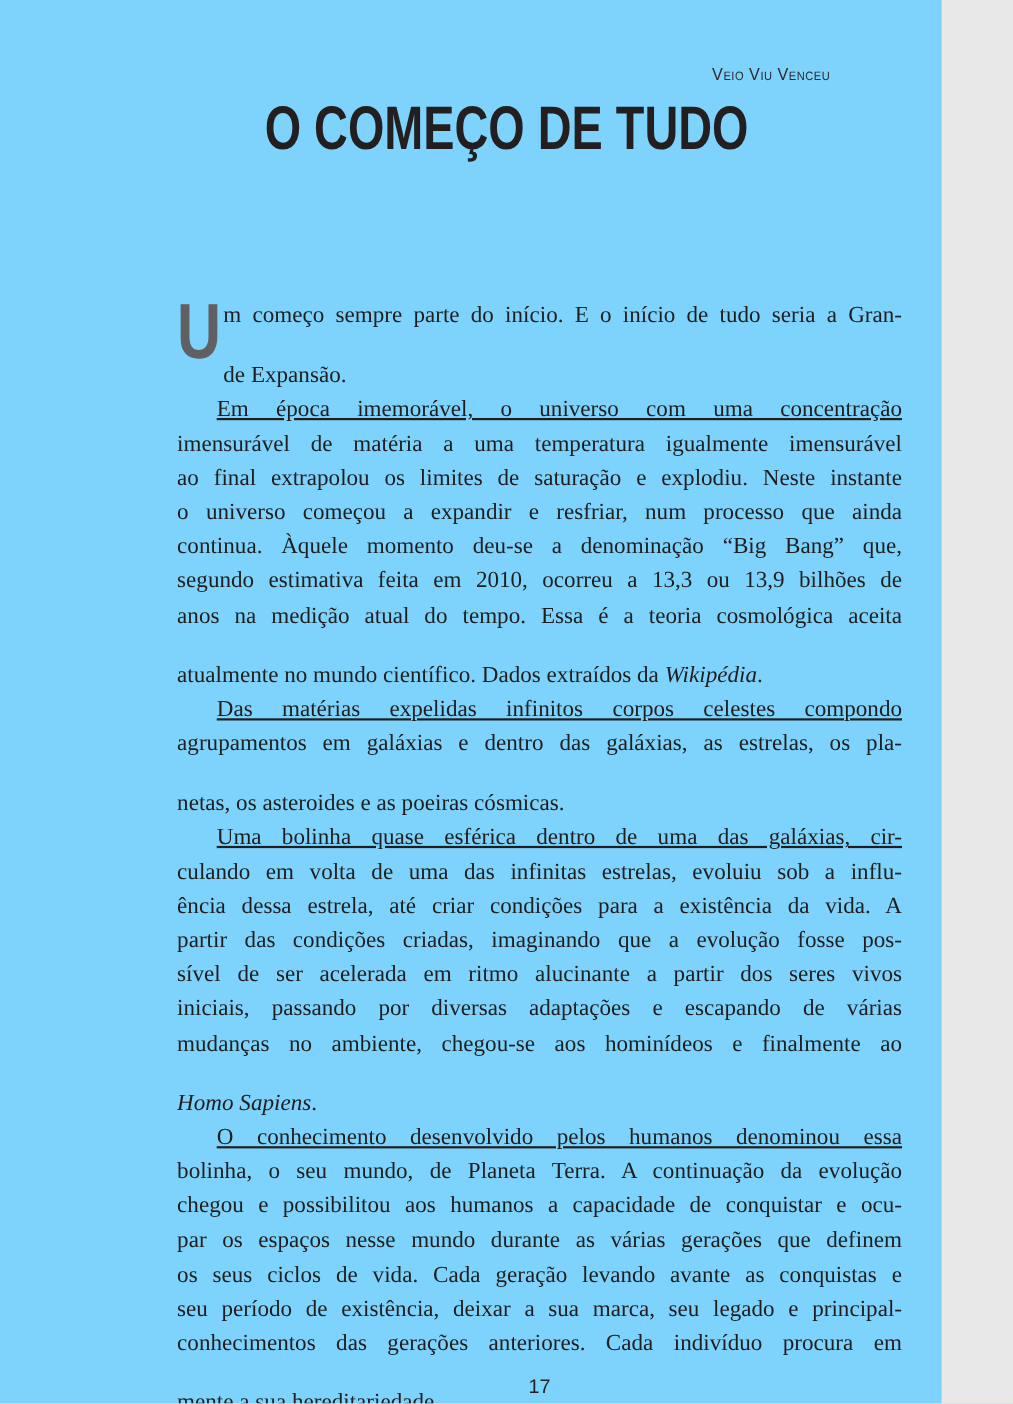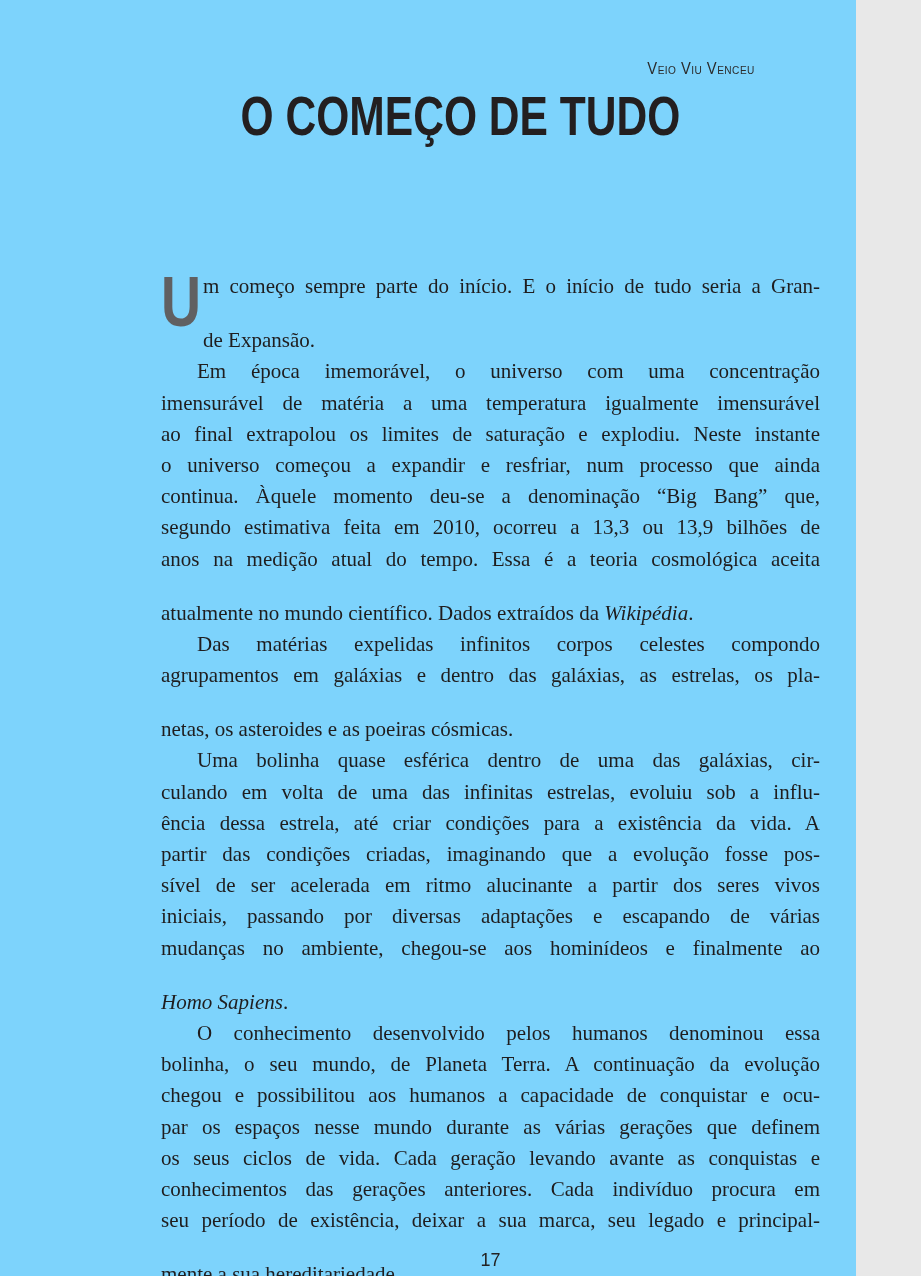--- a/index.html
+++ b/index.html
@@ -69,21 +69,21 @@
   }
   .line-just {
     text-align: justify;
     text-align-last: justify;
   }
   .line-last {
     text-align: left;
     white-space: nowrap;
     margin-top: 23px;
   }
-  .line-indent { padding-left: 36px; }
+  .line-indent { padding-left: 36px; text-decoration: underline; }
   .italic { font-style: italic; }
   .page-number {
     position: absolute;
     top: 1250px;
     left: 161px;
     width: 659px;
     text-align: center;
     font-family: "Liberation Sans", sans-serif;
     font-size: 18px;
     color: #232323;
@@ -127,20 +127,20 @@
         <div class="line line-just">iniciais, passando por diversas adaptações e escapando de várias</div>
         <div class="line line-just">mudanças no ambiente, chegou-se aos hominídeos e finalmente ao</div>
         <div class="line line-last"><span class="italic">Homo Sapiens</span><span>.</span></div>
       </div>
       <div class="paragraph">
         <div class="line line-just line-indent">O conhecimento desenvolvido pelos humanos denominou essa</div>
         <div class="line line-just">bolinha, o seu mundo, de Planeta Terra. A continuação da evolução</div>
         <div class="line line-just">chegou e possibilitou aos humanos a capacidade de conquistar e ocu-</div>
         <div class="line line-just">par os espaços nesse mundo durante as várias gerações que definem</div>
         <div class="line line-just">os seus ciclos de vida. Cada geração levando avante as conquistas e</div>
+        <div class="line line-just">seu período de existência, deixar a sua marca, seu legado e principal-</div>
         <div class="line line-just">conhecimentos das gerações anteriores. Cada indivíduo procura em</div>
-        <div class="line line-just">seu período de existência, deixar a sua marca, seu legado e principal-</div>
         <div class="line line-last">mente a sua hereditariedade.</div>
       </div>
     </div>
 
   <div class="page-number">17</div>
 </div>
 
 </body></html>

